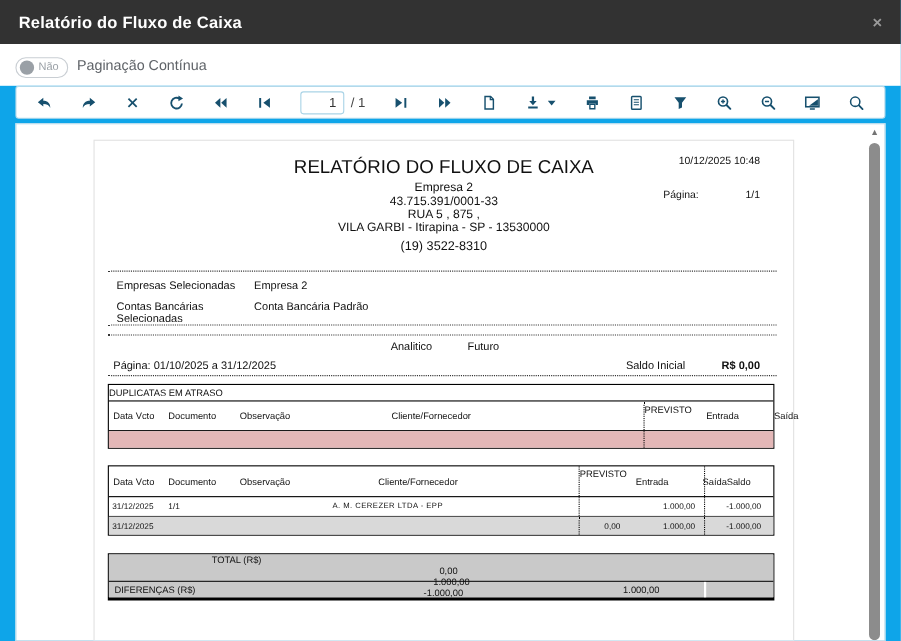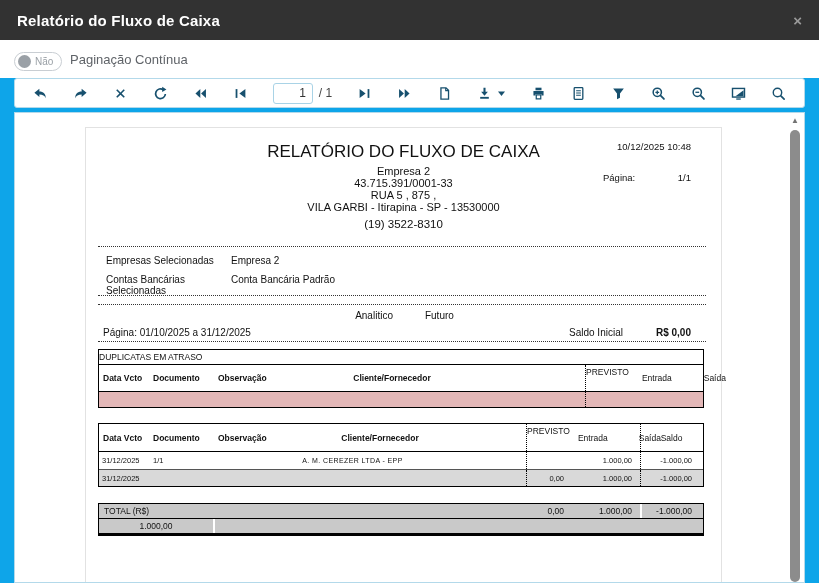--- a/index.html
+++ b/index.html
@@ -63,21 +63,21 @@
 
   
   .rtable{ position:absolute; left:12px; width:606px; border:1.5px solid #000; background:#fff; }
   .t1{ top:221px; }
   .t2{ top:295px; }
   .tt{ top:375px; border-bottom-width:3px; }
   .t-title{ height:15px; line-height:14px; text-align:left; font-size:8.5px; border-bottom:1px solid #000; }
   .thead{ display:flex; border-bottom:1px solid #000; font-size:8.5px; }
   .t1 .thead{ height:27px; }
   .t2 .thead{ height:28px; }
-  .hc{ display:flex; align-items:center;font-weight:bold; }
+  .hc{ display:flex; align-items:center; }
   .c-data{ width:50px; padding-left:4px; }
   .c-doc{ width:65px; padding-left:4px; }
   .c-obs{ width:75px; padding-left:4px; }
   .c-cli1{ width:296px; justify-content:center; padding-right:90px; }
   .c-cli2{ width:237px; justify-content:center; padding-right:55px; }
   .g-prev{ display:flex; flex-direction:row; border-left:1px dotted #000; }
   .g-prev-1{ width:117px; }
   .g-prev-2{ width:114px; }
   .g-title{ text-align:center; height:13px; line-height:14px; }
   .g-sub{ display:flex; flex:1; align-items:center; }
@@ -93,21 +93,21 @@
   .drow-2{ height:16px; background:#d9d9d9; }
   .d-data{ width:50px; padding-left:3px; }
   .d-doc{ width:65px; padding-left:4px; }
   .d-obs{ width:75px; }
   .d-cli{ width:237px; text-align:center; padding-right:110px; font-size:7px; letter-spacing:.4px; }
   .d-ent{ width:46px; text-align:right; padding-right:8px; border-left:1px dotted #000; align-self:stretch; display:flex; align-items:center; justify-content:flex-end; }
   .d-sai{ width:68px; text-align:right; padding-right:8px; }
   .d-saldo{ width:62px; text-align:right; padding-right:10px; border-left:1px dotted #000; align-self:stretch; display:flex; align-items:center; justify-content:flex-end; }
 
   .tt-row{ display:flex; font-size:8.5px; align-items:center; background:#c9c9c9; }
-  .tt-row1{ height:15px; border-bottom:1px solid #000; }
+  .tt-row1{ height:25px; border-bottom:1px solid #000;flex-direction:column; }
   .tt-row2{ height:14px; }
   .tt-label{ width:427px; padding-left:5px; }
   .tt-ent{ width:46px; text-align:right; padding-right:8px; }
   .tt-sai{ width:68px; text-align:right; padding-right:8px; }
   .tt-sep{ width:2px; background:#fff; align-self:stretch; }
   .tt-saldo{ width:60px; text-align:right; padding-right:10px; }
   .tt-diff{ width:114px; text-align:center; }
 </style>
 </head>
 <body>
@@ -341,20 +341,21 @@
 
       <div class="rtable tt">
         <div class="tt-row tt-row1">
           <span class="tt-label">TOTAL (R$)</span>
           <span class="tt-ent">0,00</span>
           <span class="tt-sai">1.000,00</span>
           <span class="tt-sep"></span>
           <span class="tt-saldo">-1.000,00</span>
         </div>
         <div class="tt-row tt-row2">
+          <span class="tt-label">DIFERENÇAS (R$)</span>
           <span class="tt-diff">1.000,00</span>
           <span class="tt-sep"></span>
           <span class="tt-saldo"></span>
         </div>
       </div>
     </div>
 
     <div class="scrollbar">
       <span class="sb-up">▲</span>
       <div class="sb-thumb"></div>

